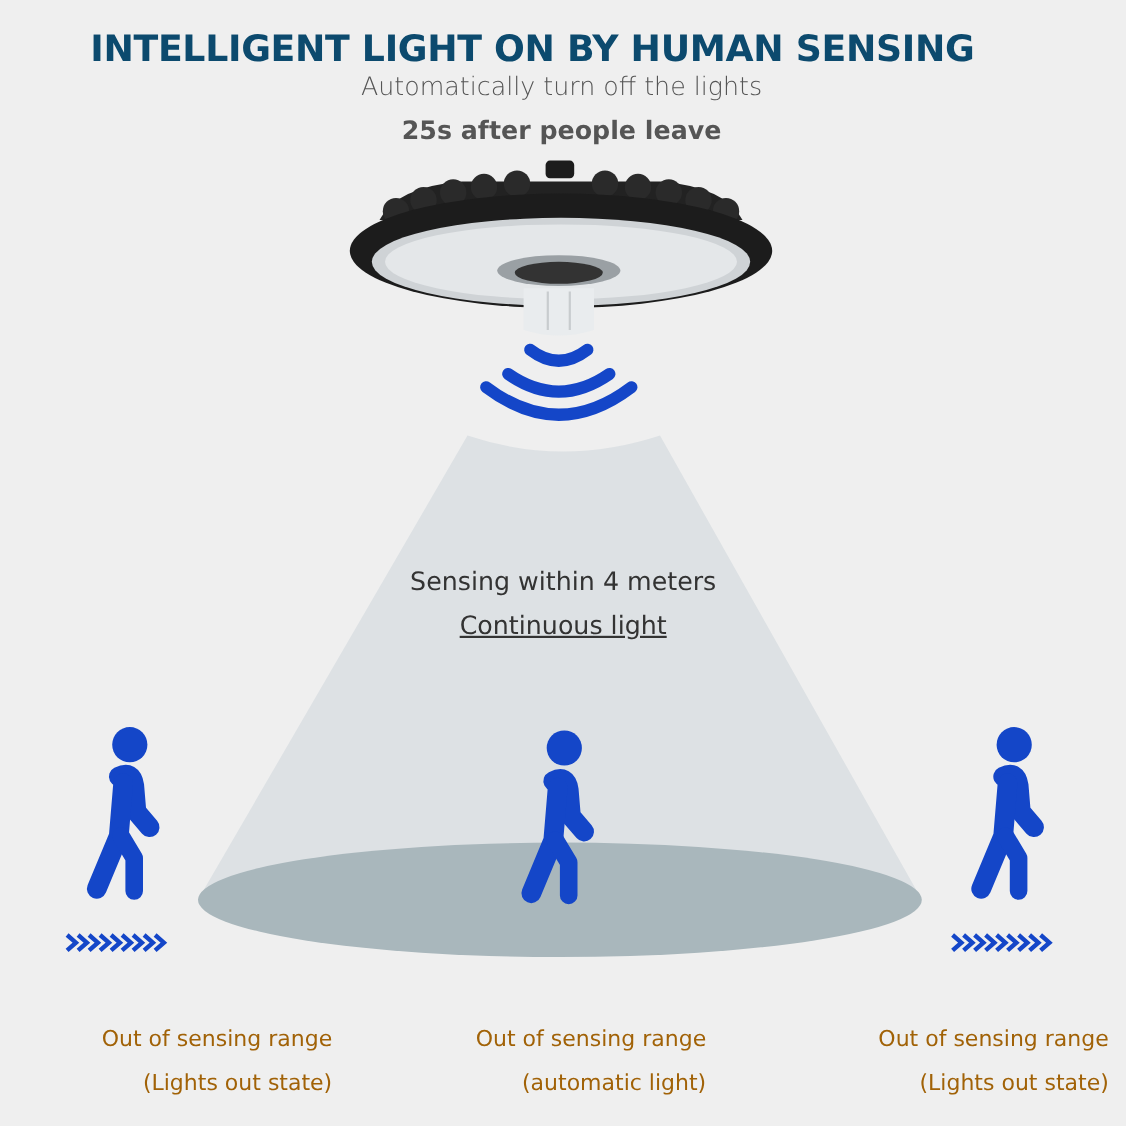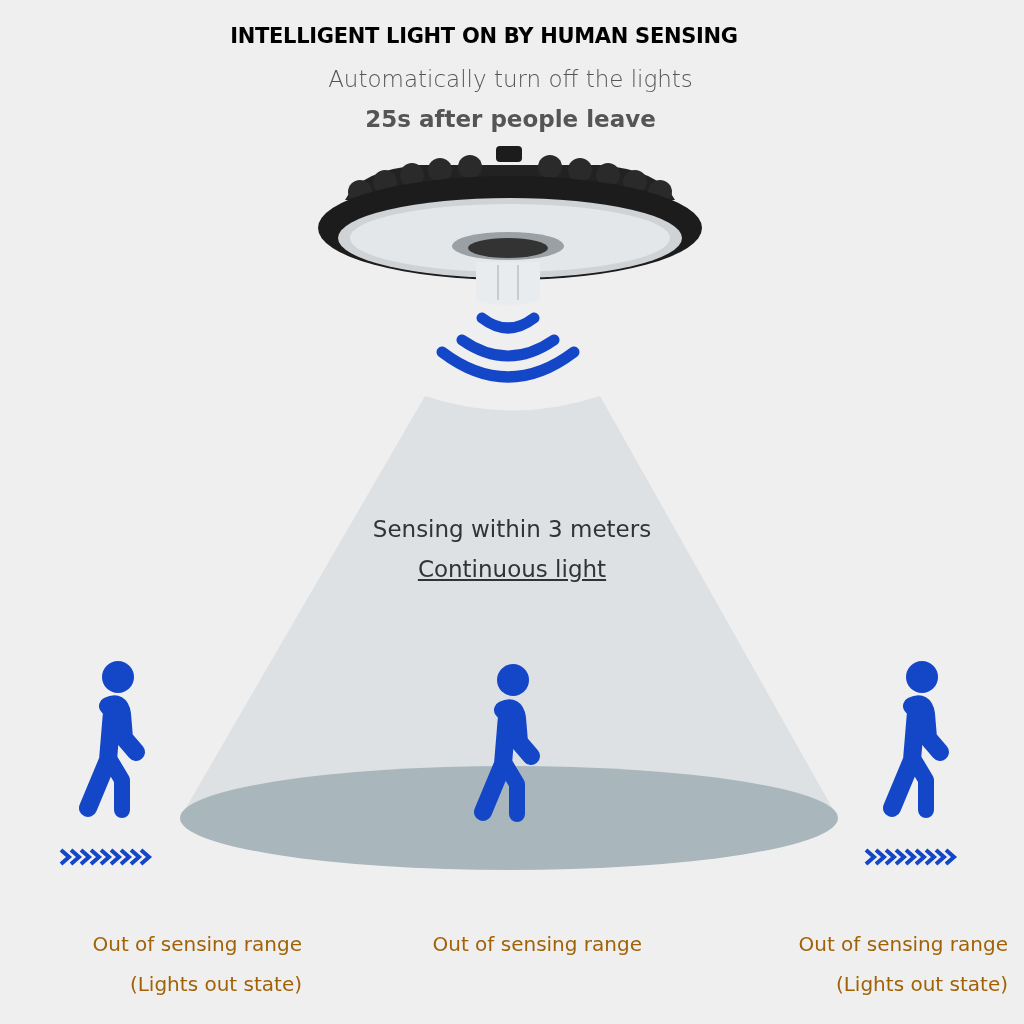--- a/index.html
+++ b/index.html
@@ -1,18 +1,18 @@
 <!DOCTYPE html>
 <html><head>
 <meta charset="utf-8">
 <style>
   html, body { margin:0; padding:0; }
   body { width:1024px; height:1024px; background:#efefef; position:relative; overflow:hidden; font-family:"DejaVu Sans", sans-serif; }
   .abs { position:absolute; }
-  .title { left:0; width:968px; top:24px; text-align:center; font-family:"DejaVu Sans", sans-serif; font-weight:bold; font-size:21px; color:#000000; letter-spacing:-0.3px; }
+  .title { left:0; width:968px; top:24px; text-align:center; font-family:"DejaVu Sans", sans-serif; font-weight:bold; font-size:33px; color:#0c4a6e; letter-spacing:-0.3px; }
   .sub { left:0; width:1021px; text-align:center; font-size:23px; color:#555; font-weight:300; }
   .cone-text { left:0; width:1024px; text-align:center; font-size:23px; color:#333; }
   .caption { width:260px; text-align:right; font-size:20px; color:#a16207; line-height:40px; }
   svg { position:absolute; left:0; top:0; }
 </style>
 </head>
 <body>
 
 <svg width="1024" height="1024" viewBox="0 0 1024 1024">
 
@@ -74,26 +74,27 @@
   </g>
   <g fill="none" stroke="#1446c8" stroke-width="4">
     <path d="M866 850 l8 7 l-8 7 M876 850 l8 7 l-8 7 M886 850 l8 7 l-8 7 M896 850 l8 7 l-8 7 M906 850 l8 7 l-8 7 M916 850 l8 7 l-8 7 M926 850 l8 7 l-8 7 M936 850 l8 7 l-8 7 M946 850 l8 7 l-8 7"></path>
   </g>
 </svg>
 
 <div class="abs title">INTELLIGENT LIGHT ON BY HUMAN SENSING</div>
 <div class="abs sub" style="top:66px;">Automatically turn off the lights</div>
 <div class="abs sub" style="top:106px;font-weight:bold;">25s after people leave</div>
 
-<div class="abs cone-text" style="top:516px;">Sensing within 3 meters</div>
+<div class="abs cone-text" style="top:516px;">Sensing within 4 meters</div>
 <div class="abs cone-text" style="top:556px;text-decoration:underline;">Continuous light</div>
 
 <div class="abs caption" style="left:42px; top:924px;">
   <div>Out of sensing range</div>
   <div>(Lights out state)</div>
 </div>
 <div class="abs caption" style="left:382px; top:924px;">
   <div>Out of sensing range</div>
+  <div>(automatic light)</div>
 </div>
 <div class="abs caption" style="left:748px; top:924px;">
   <div>Out of sensing range</div>
   <div>(Lights out state)</div>
 </div>
 
 </body></html>

